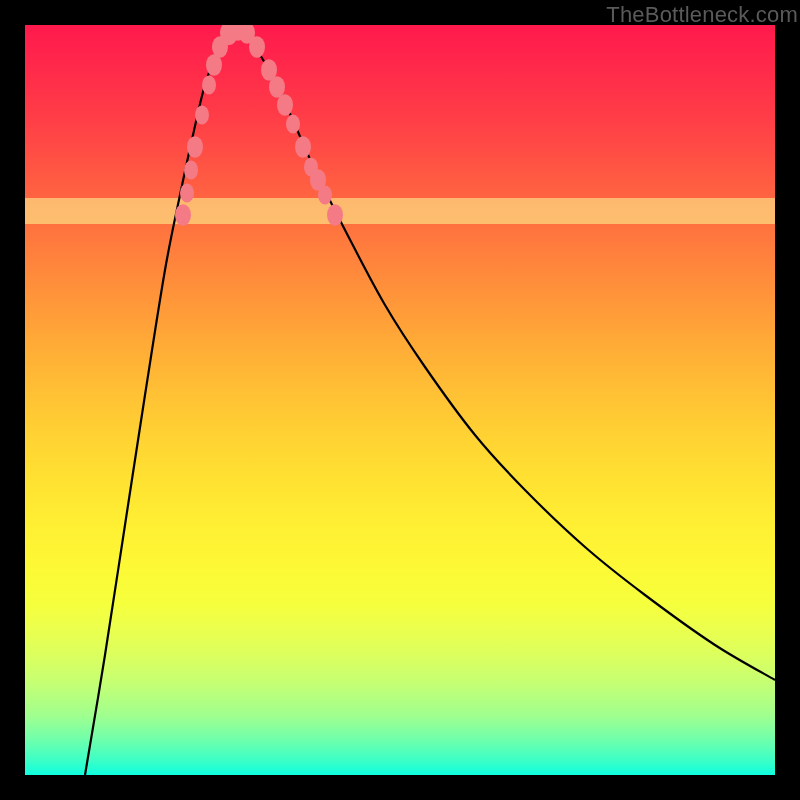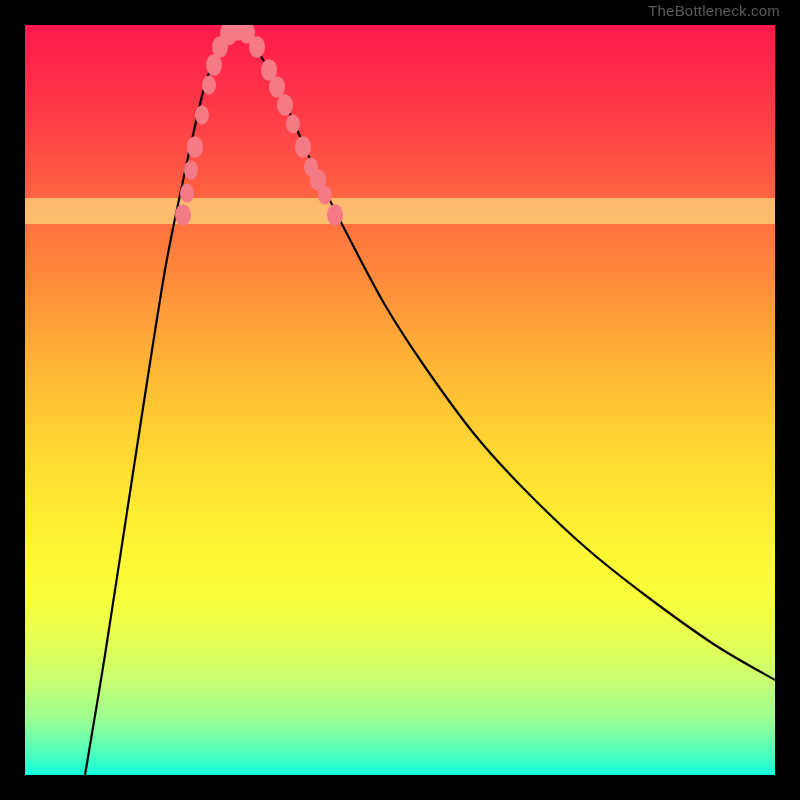--- a/index.html
+++ b/index.html
@@ -43,23 +43,23 @@
   }
   .highlight-band {
     position: absolute;
     left: 0;
     width: 100%;
     pointer-events: none;
   }
   .watermark {
     position: absolute;
     top: 2px;
-    right: 20px;
+    right: 2px;
     color: #5a5a5a;
-    font-size: 15px;
+    font-size: 22px;
     font-weight: 500;
     letter-spacing: 0.2px;
     user-select: none;
   }
   svg.curve {
     position: absolute;
     left: 0;
     top: 0;
     width: 750px;
     height: 750px;

